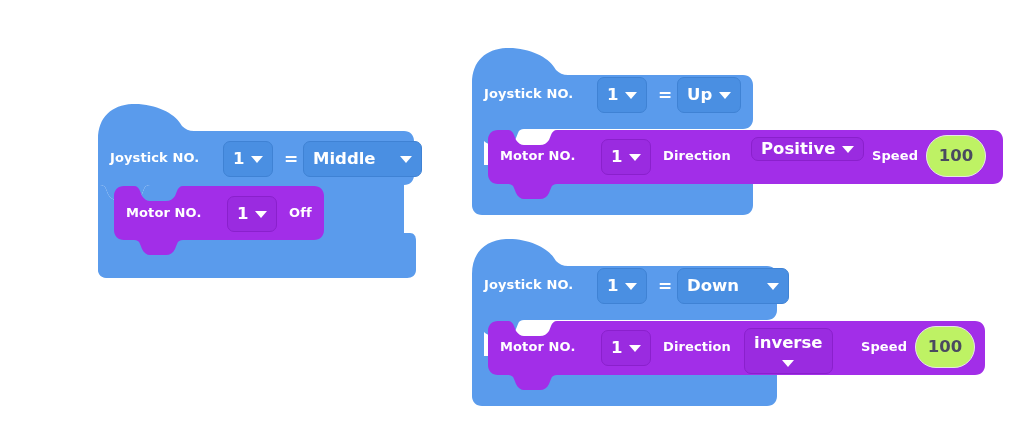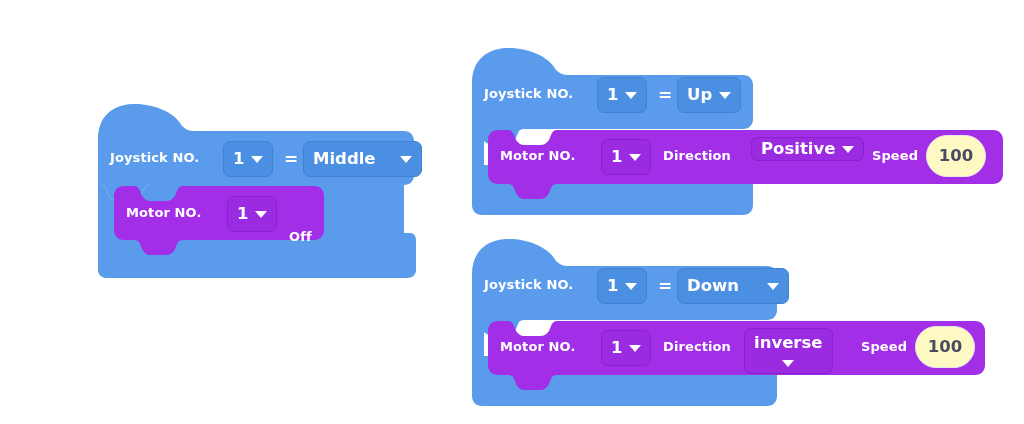--- a/index.html
+++ b/index.html
@@ -77,21 +77,21 @@
     border-right: 6px solid transparent;
     border-top: 7px solid #ffffff;
     flex: 0 0 auto;
     margin-top: 1px;
   }
   .numfield {
     position: absolute;
     display: flex;
     align-items: center;
     justify-content: center;
-    background: #fef9c3;
+    background: #bef264;
     border: 1px solid #e6e6e6;
     box-sizing: border-box;
   }
   .numfield .ntext {
     color: #4a4a60;
     font-weight: bold;
     font-size: 16.5px;
     line-height: 1;
     font-family: "DejaVu Sans", sans-serif;
   }
@@ -181,21 +181,21 @@
     <div class="field blue" style="left:205px; top:38px; height:36px;gap:24px;">
       <span class="ftext">Middle</span>
       <span class="caret"></span>
     </div>
 
     <div class="lbl" style="left:28px; top:103px;">Motor NO.</div>
     <div class="field purple" style="left:129px; top:93px; height:36px;">
       <span class="ftext">1</span>
       <span class="caret"></span>
     </div>
-    <div class="lbl" style="left:191px; top:103px;margin-top:24px;">Off</div>
+    <div class="lbl" style="left:191px; top:103px;">Off</div>
   </div>
 
   <div class="script" style="left:472px; top:47px;">
     <svg class="shape-layer" width="545" height="175" viewBox="0 0 545 175">
       <path d="M0,36
                C0,14 14,2 34,1
                C56,0 76,10 82,20
                L84,23
                C87,26 91,28 96,28
                L271,28

